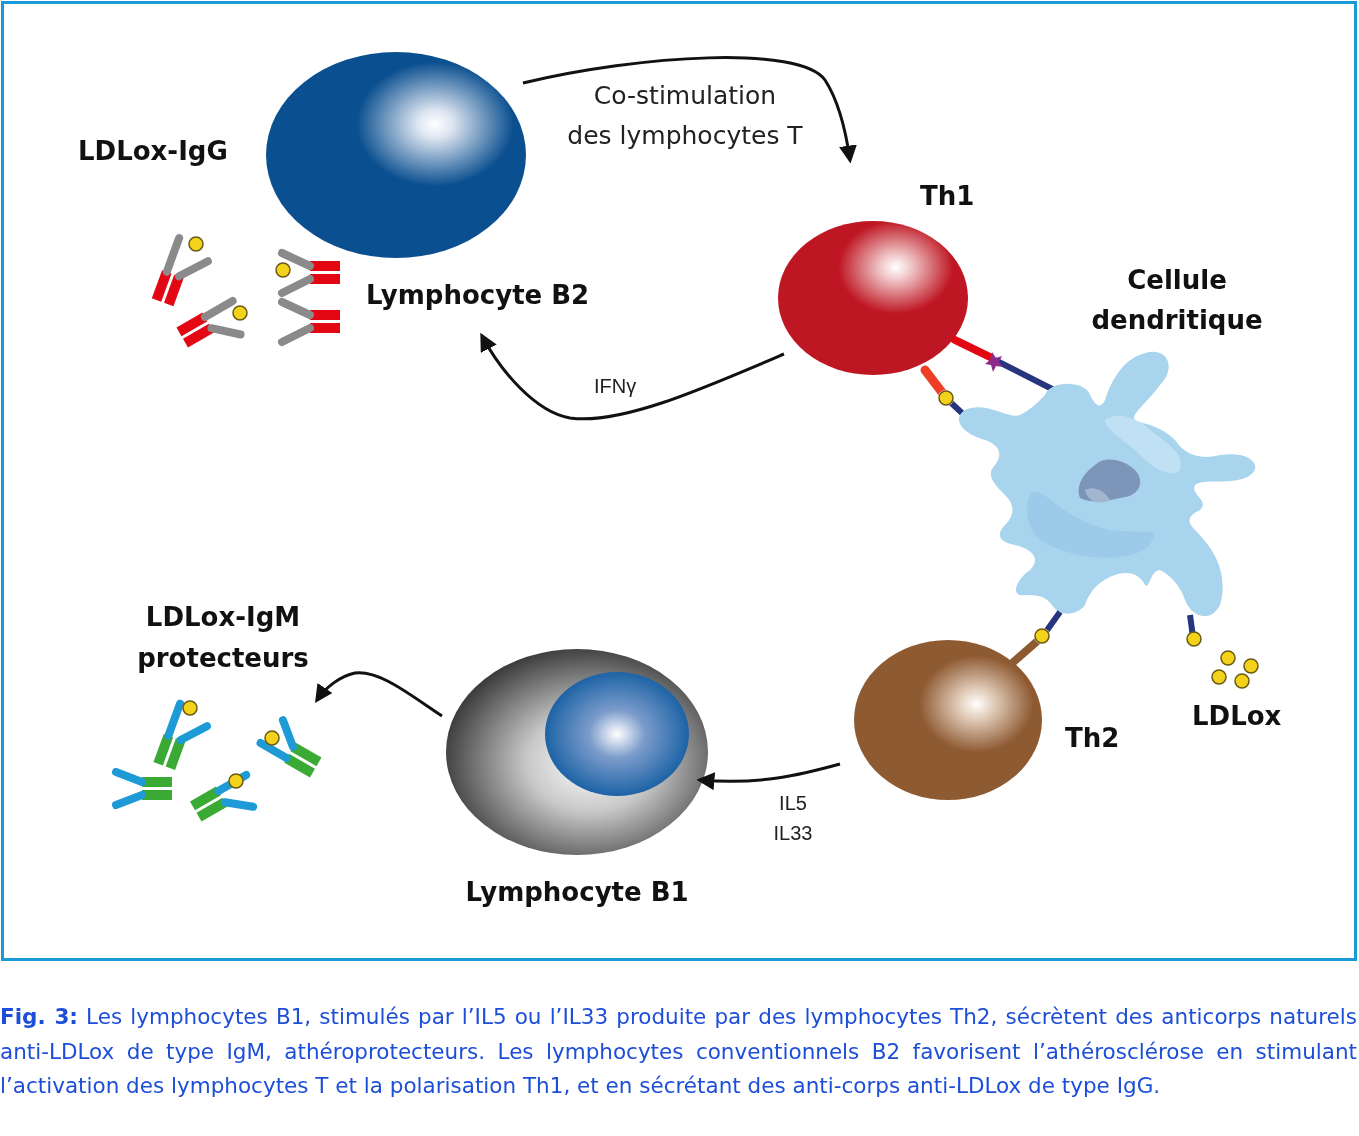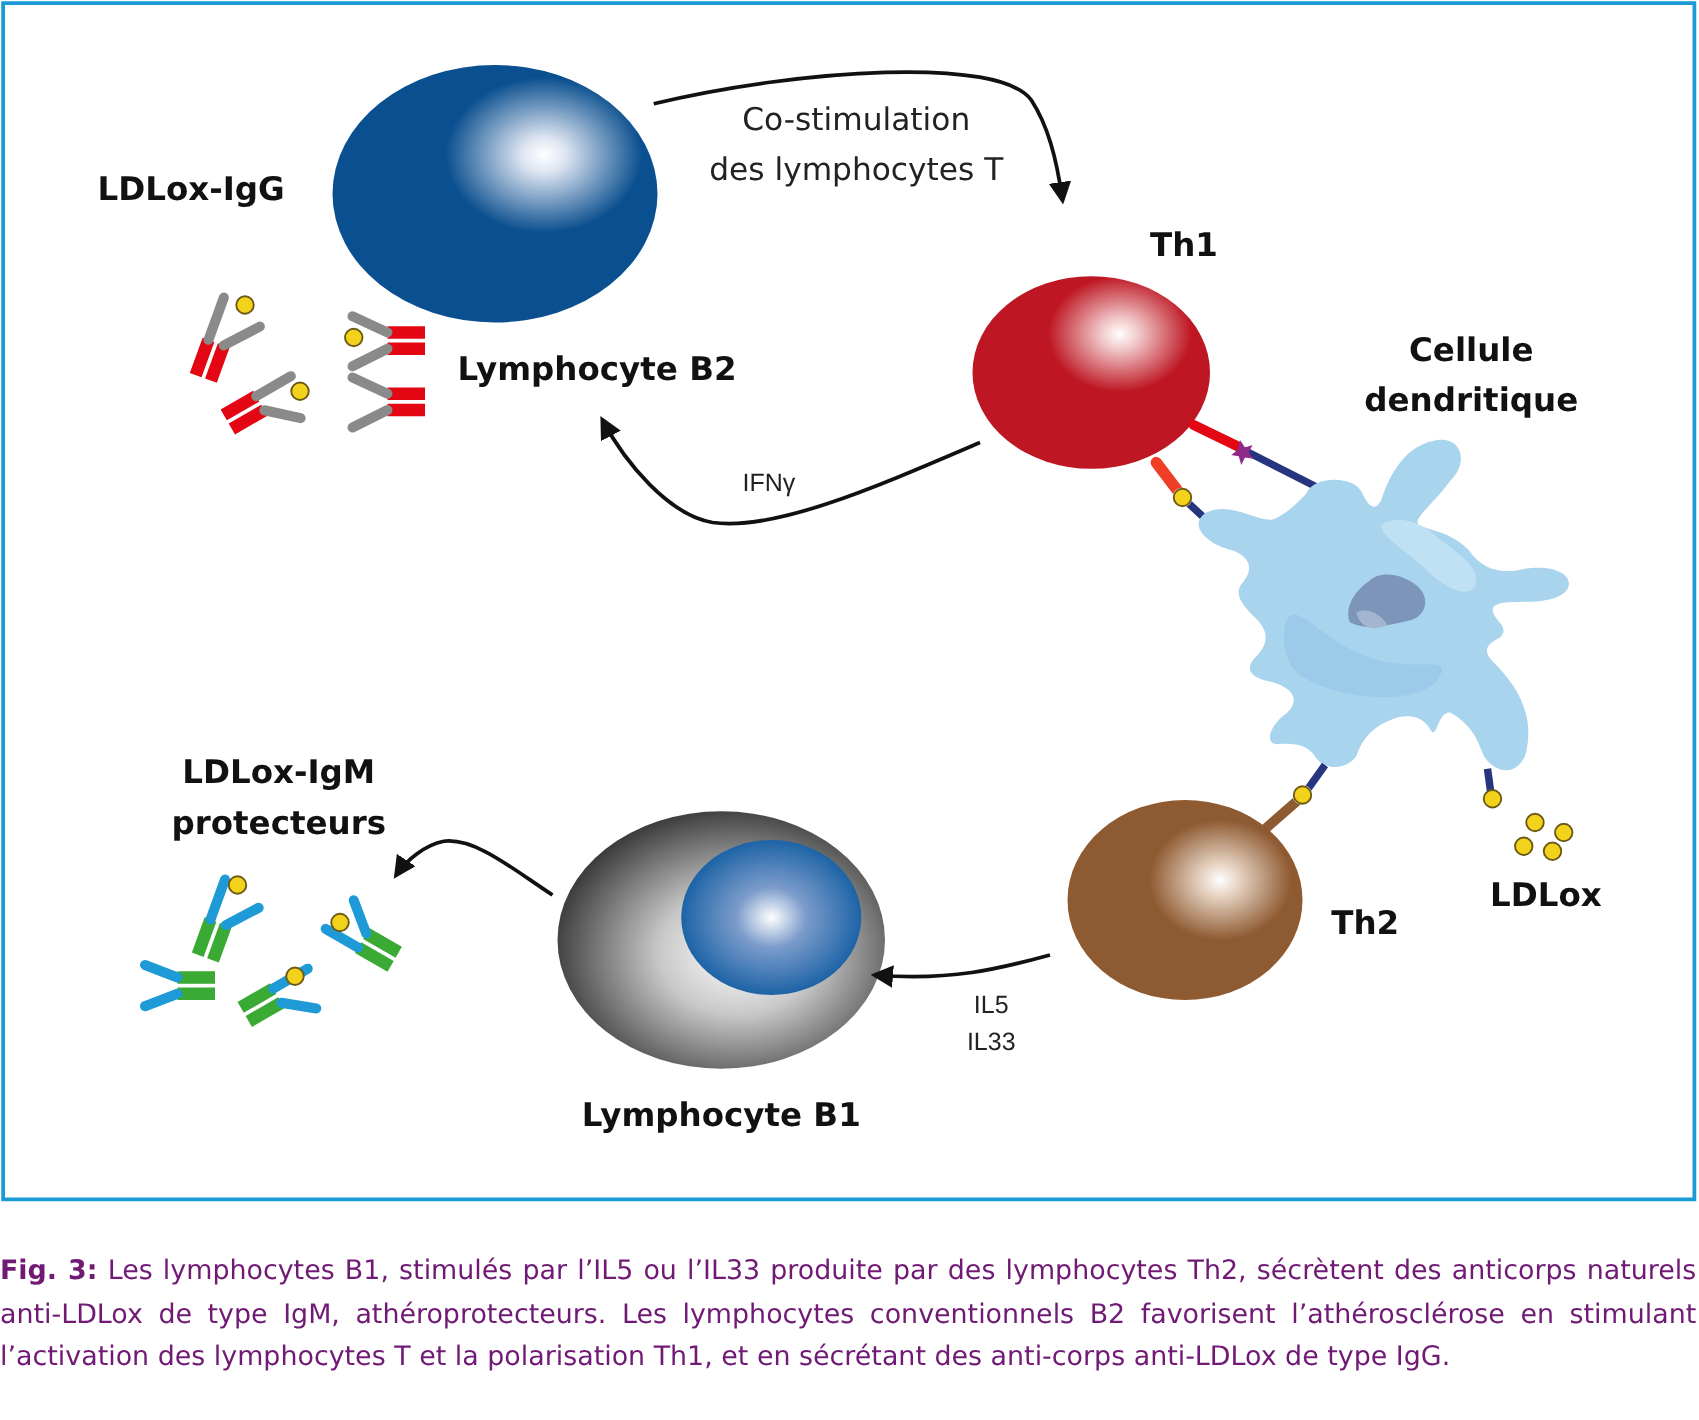--- a/index.html
+++ b/index.html
@@ -2,21 +2,21 @@
 <html><head>
 <meta charset="utf-8">
 <style>
   html, body { margin: 0; padding: 0; background: #ffffff; }
   body { width: 1359px; height: 1136px; position: relative; overflow: hidden; font-family: "DejaVu Sans", sans-serif; }
   #frame { position: absolute; left: 1px; top: 1px; width: 1350px; height: 954px; border: 3px solid #1a9ad6; background: #fff; }
   #diagram { position: absolute; left: 0; top: 0; width: 1359px; height: 962px; }
   .lbl-bold { font-family: "DejaVu Sans", sans-serif; font-weight: bold; font-size: 26px; fill: #111; }
   .lbl-reg { font-family: "DejaVu Sans", sans-serif; font-size: 25px; fill: #222; }
   .lbl-small { font-family: "Liberation Sans", sans-serif; font-size: 20px; fill: #222; }
-  #caption { position: absolute; left: 0; top: 1000px; width: 1357px; font-family: "DejaVu Sans", sans-serif; font-size: 21.5px; line-height: 34.5px; color: #701a75; text-align: justify; text-align-last: left; }
+  #caption { position: absolute; left: 0; top: 1000px; width: 1357px; font-family: "DejaVu Sans", sans-serif; font-size: 21.5px; line-height: 34.5px; color: #1d4ed8; text-align: justify; text-align-last: left; }
   #caption .fig { font-weight: bold; }
 </style>
 </head>
 <body>
 
 <div id="frame"></div>
 
 <svg id="diagram" viewBox="0 0 1359 962" xmlns="http://www.w3.org/2000/svg">
   <defs>
     <radialGradient id="gB2" cx="0.65" cy="0.35" r="0.55">

